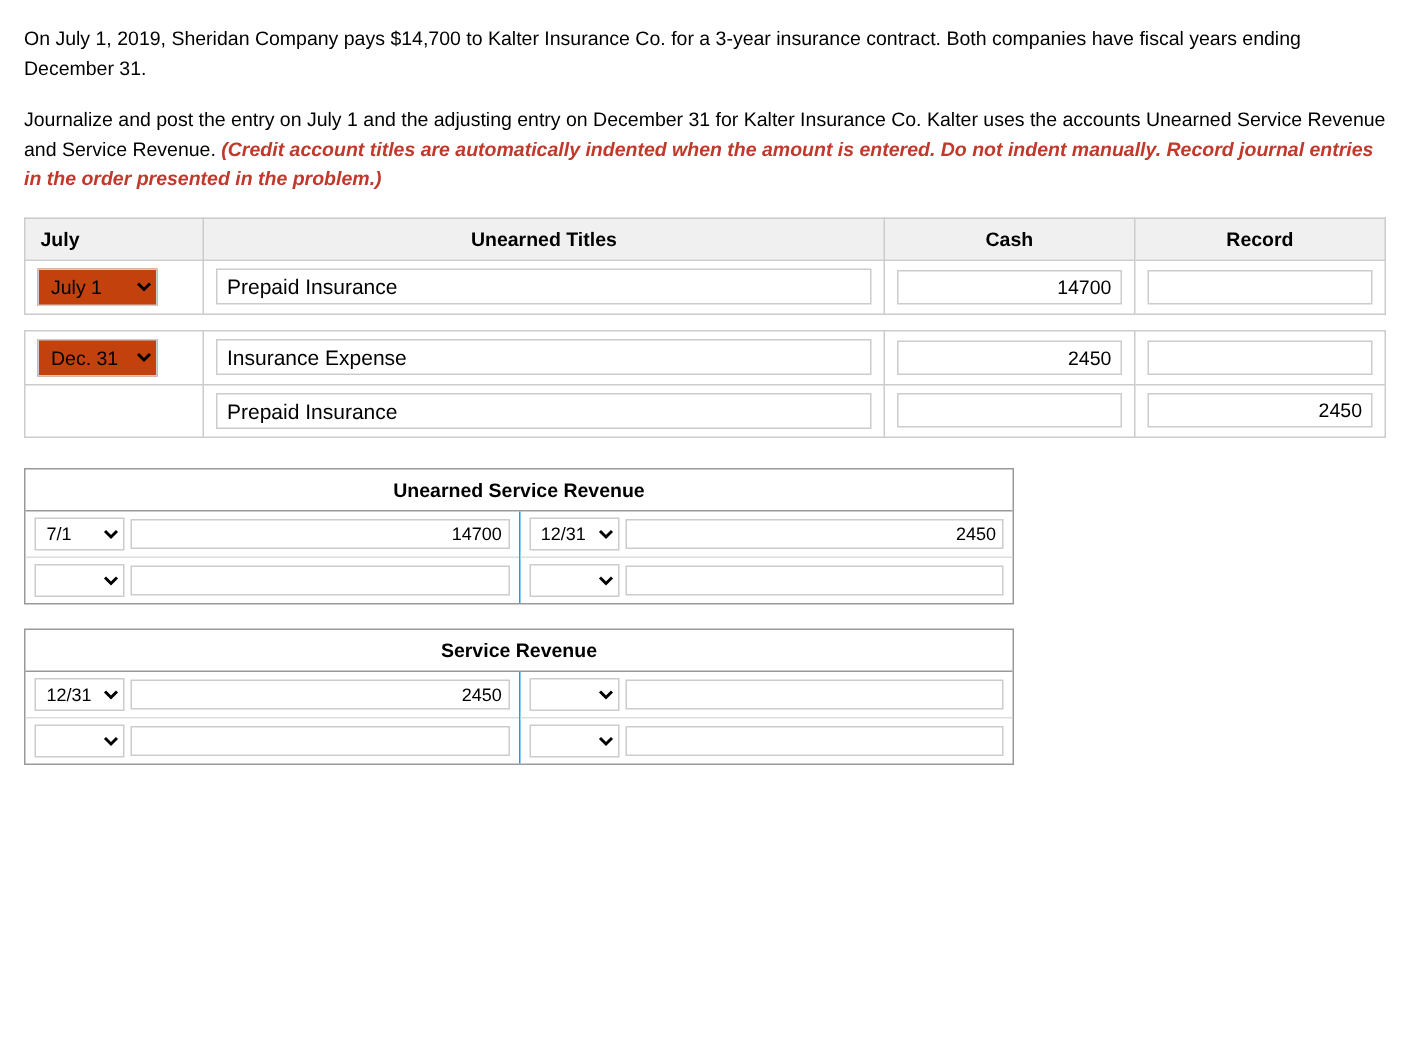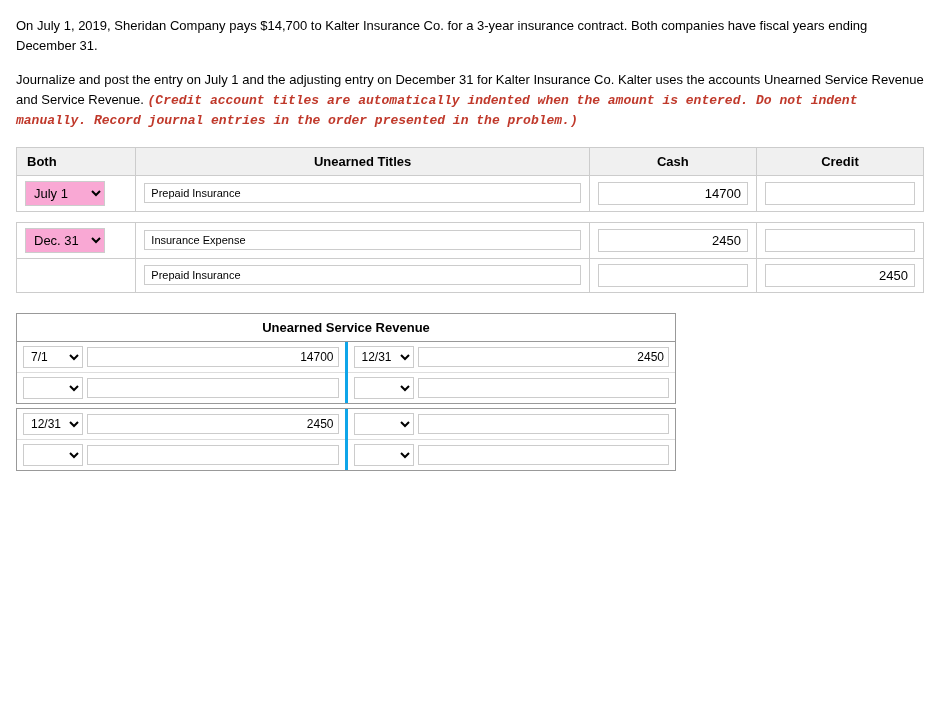--- a/index.html
+++ b/index.html
@@ -16,21 +16,20 @@
       line-height: 1.5;
     }
     .instructions {
       margin-bottom: 16px;
       line-height: 1.5;
     }
     .italic-bold {
       font-style: italic;
       font-weight: bold;
       color: #c0392b;
-      font-family: Liberation Mono, monospace;
     }
 
     
     .journal-table {
       width: 100%;
       border-collapse: collapse;
       margin-bottom: 20px;
     }
     .journal-table th {
       background: #f0f0f0;
@@ -53,26 +52,26 @@
     }
     .journal-table td.amount-cell {
       width: 140px;
       text-align: right;
     }
     .date-select {
       border: 1px solid #ccc;
       padding: 3px 4px;
       font-size: 13px;
       width: 80px;
-      background: #f9a8d4;
+      background: #c2410c;
     }
     .account-input {
       border: 1px solid #ccc;
       padding: 3px 6px;
-      font-size: 11px;
+      font-size: 14px;
       width: 100%;
       background: #fff;
     }
     .amount-input {
       border: 1px solid #ccc;
       padding: 3px 6px;
       font-size: 13px;
       width: 100%;
       text-align: right;
       background: #fff;
@@ -82,36 +81,36 @@
       border: none;
       background: #fff;
     }
 
     
     .t-account-section {
       margin-top: 10px;
     }
     .t-account-container {
       border: 1px solid #999;
-      margin-bottom: 4px;
+      margin-bottom: 16px;
       width: 660px;
     }
     .t-account-title {
       text-align: center;
       font-weight: bold;
       font-size: 13px;
       padding: 6px 0;
       border-bottom: 1px solid #999;
     }
     .t-account-body {
       display: flex;
     }
     .t-account-left {
       flex: 1;
-      border-right: 3px solid #0ea5e9;
+      border-right: 1px solid #0ea5e9;
     }
     .t-account-right {
       flex: 1;
     }
     .t-account-row {
       display: flex;
       align-items: center;
       border-bottom: 1px solid #ddd;
       padding: 4px 6px;
       gap: 4px;
@@ -146,24 +145,24 @@
 </div>
 <br>
 <div class="instructions">
   <span>Journalize and post the entry on July 1 and the adjusting entry on December 31 for Kalter Insurance Co. Kalter uses the accounts Unearned Service Revenue and Service Revenue. </span><span class="italic-bold">(Credit account titles are automatically indented when the amount is entered. Do not indent manually. Record journal entries in the order presented in the problem.)</span>
 </div>
 
 
 <table class="journal-table">
   <thead>
     <tr>
-      <th class="left">Both</th>
+      <th class="left">July</th>
       <th>Unearned Titles</th>
       <th>Cash</th>
-      <th>Credit</th>
+      <th>Record</th>
     </tr>
   </thead>
   <tbody id="journal-body">
 
   <tr>
         <td class="date-cell"><select class="date-select"><option value=""></option><option value="July 1" selected="">July 1</option><option value="Dec. 31">Dec. 31</option><option value="7/1">7/1</option><option value="12/31">12/31</option></select></td>
         <td class="account-cell"><input type="text" class="account-input" value="Prepaid Insurance" style=""></td>
         <td class="amount-cell"><input type="text" class="amount-input" value="14700" style=""></td>
         <td class="amount-cell"><input type="text" class="amount-input" style=""></td>
       </tr>
@@ -207,20 +206,21 @@
               <input type="text" value="2450" style="">
             </div>
             <div class="t-account-row">
               <select><option value=""></option><option value="July 1">July 1</option><option value="Dec. 31">Dec. 31</option><option value="7/1">7/1</option><option value="12/31">12/31</option></select>
               <input type="text" style="">
             </div>
           </div>
         </div>
       </div>
       <div class="t-account-container">
+        <div class="t-account-title">Service Revenue</div>
         <div class="t-account-body">
           <div class="t-account-left">
             <div class="t-account-row">
               <select><option value=""></option><option value="July 1">July 1</option><option value="Dec. 31">Dec. 31</option><option value="7/1">7/1</option><option value="12/31" selected="">12/31</option></select>
               <input type="text" value="2450" style="">
             </div>
             <div class="t-account-row">
               <select><option value=""></option><option value="July 1">July 1</option><option value="Dec. 31">Dec. 31</option><option value="7/1">7/1</option><option value="12/31">12/31</option></select>
               <input type="text" style="">
             </div>

